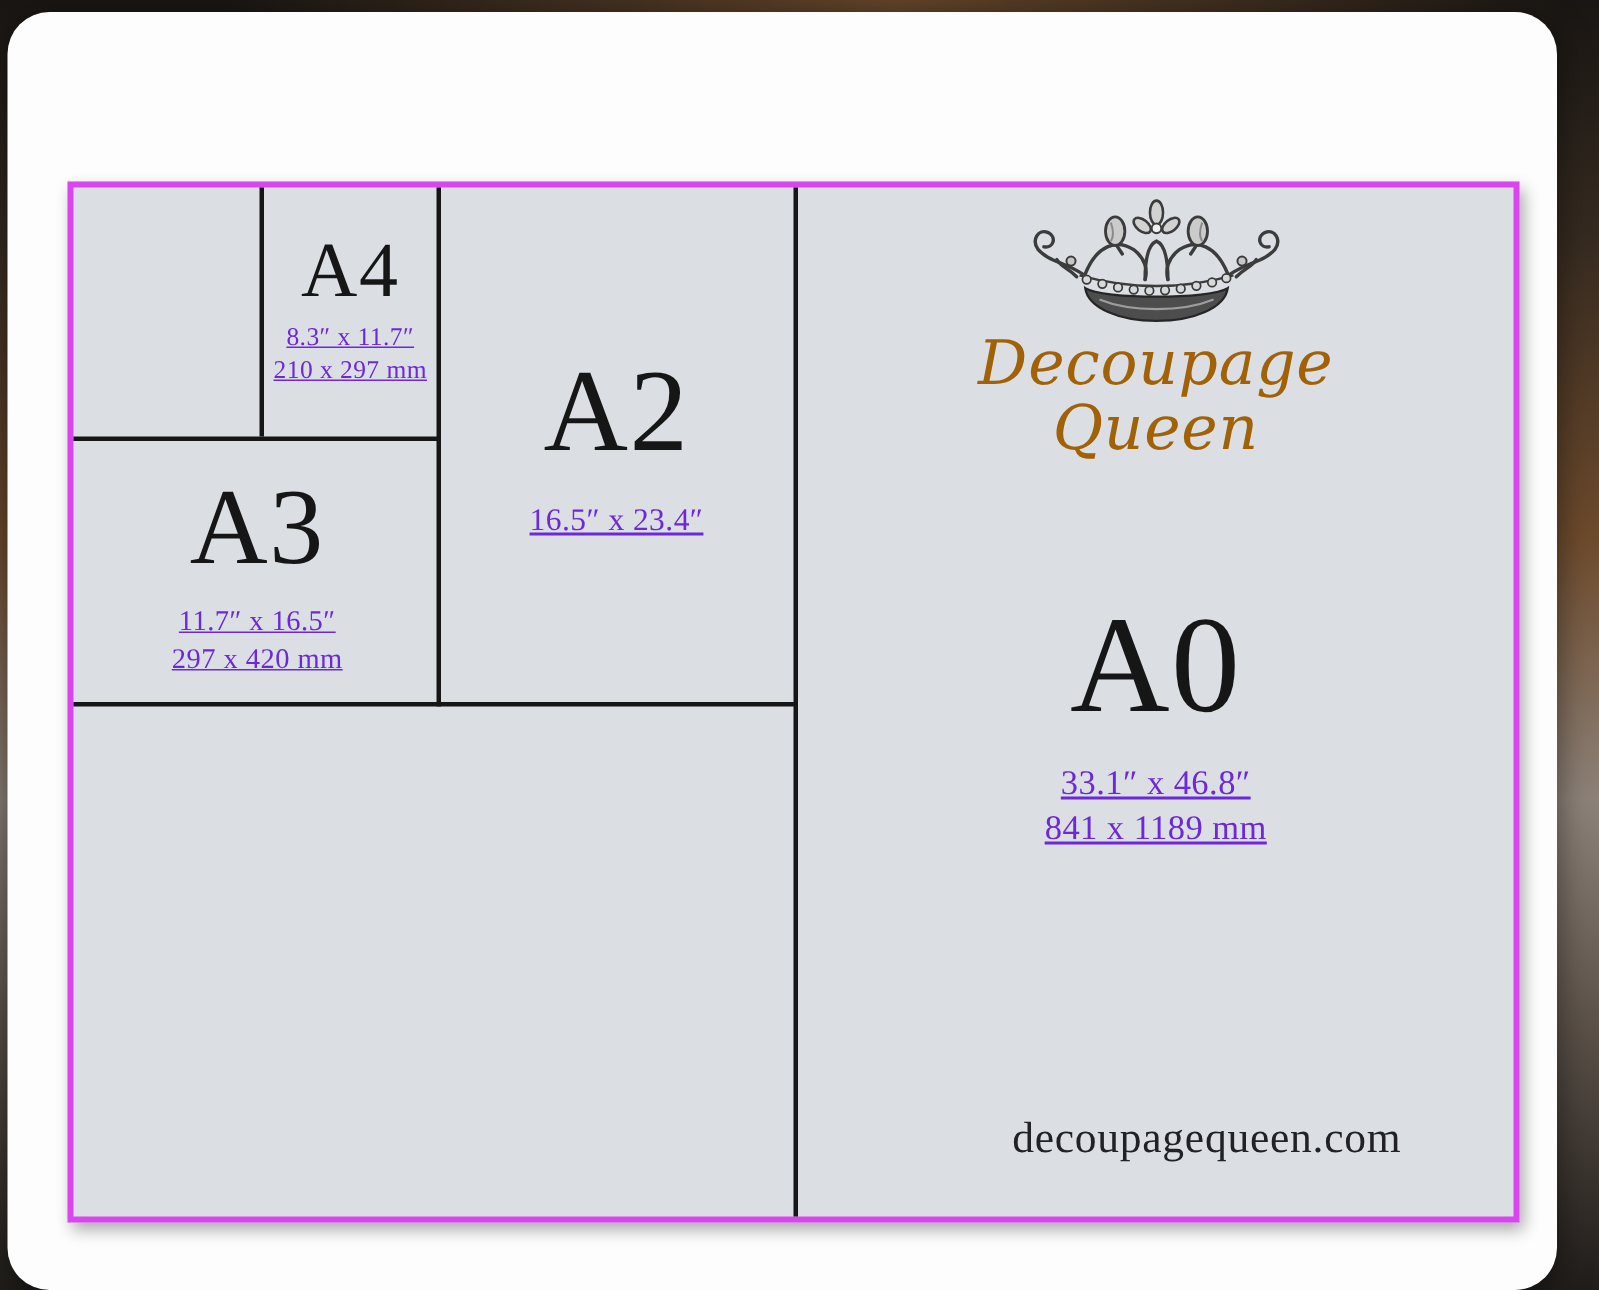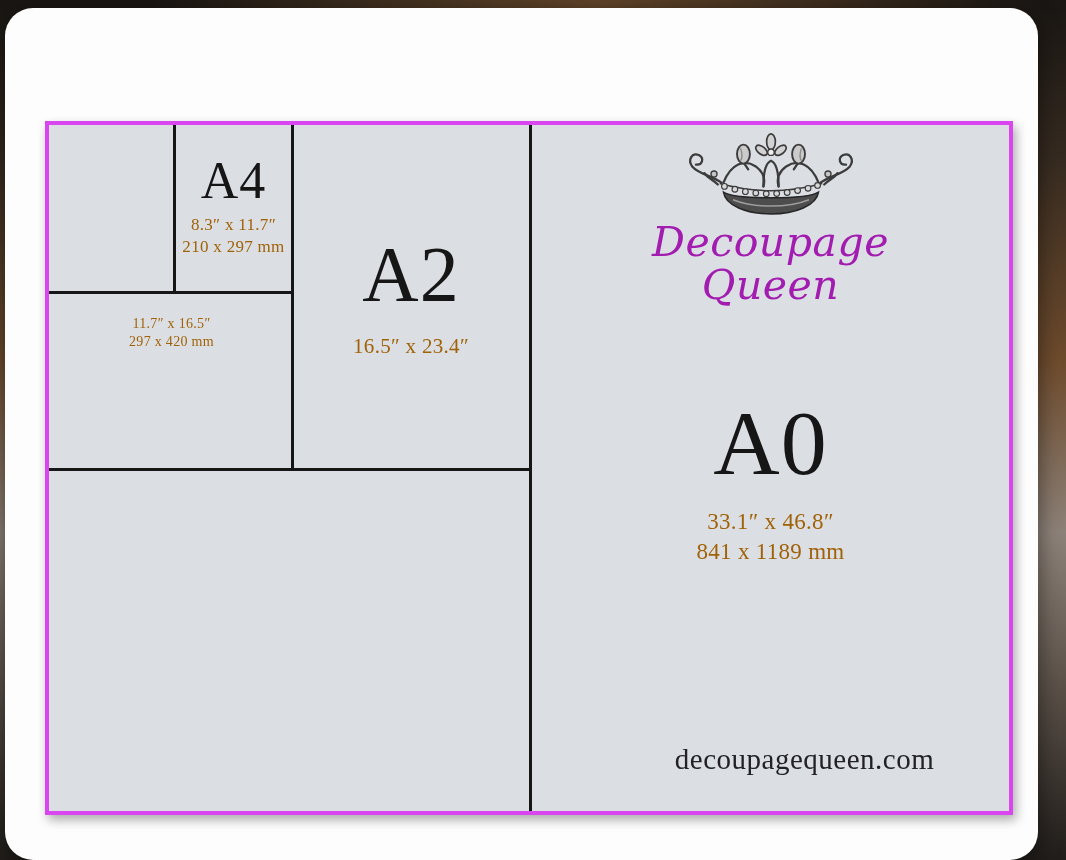--- a/index.html
+++ b/index.html
@@ -37,29 +37,29 @@
 
   .line { position: absolute; background: #161616; }
   .v-empty-a4 { left: 124px; top: 0;     width: 3px;  height: 166px; }
   .v-a4-a2   { left: 242px; top: 0;     width: 3px;  height: 346px; }
   .h-a4-a3   { left: 0;     top: 166px; width: 245px; height: 3px; }
   .h-a1-top  { left: 0;     top: 343px; width: 483px; height: 3px; }
   .v-left-a0 { left: 480px; top: 0;     width: 3px;  height: 686px; }
 
   .size-block { position: absolute; text-align: center; color: #161616; }
   .size-letter { line-height: 1; font-weight: 400; letter-spacing: 1px; }
-  .size-dims { color: #a16207; line-height: 1.3; letter-spacing: 0.3px; }
+  .size-dims { color: #6d28d9; line-height: 1.3; letter-spacing: 0.3px; text-decoration: underline; }
 
   .blk-a4 { left: 124px; top: 30px;  width: 121px; }
   .blk-a4 .size-letter { font-size: 52px; }
   .blk-a4 .size-dims   { font-size: 17px; margin-top: 7px; }
 
   .blk-a3 { left: 0;     top: 190px; width: 245px; }
   .blk-a3 .size-letter { font-size: 72px; }
-  .blk-a3 .size-dims   { font-size: 14px; }
+  .blk-a3 .size-dims   { font-size: 19px; margin-top: 16px; }
 
   .blk-a2 { left: 243px; top: 74px;  width: 238px; margin-top: 36px; }
   .blk-a2 .size-letter { font-size: 78px; }
   .blk-a2 .size-dims   { font-size: 21px; margin-top: 20px; }
 
   .blk-a1 { left: 0;     top: 415px; width: 481px; }
   .blk-a1 .size-letter { font-size: 84px; }
   .blk-a1 .size-dims   { font-size: 22px; margin-top: 20px; }
 
   .blk-a0 { left: 483px; top: 272px; width: 477px; }
@@ -73,21 +73,21 @@
   }
 
   .brand {
     position: absolute;
     left: 483px; top: 96px; width: 477px;
     text-align: center;
     font-family: "DejaVu Serif", serif;
     font-style: italic;
     font-size: 41px;
     line-height: 1.04;
-    color: #a21caf;
+    color: #a16207;
     letter-spacing: 0.5px;
   }
 
   .website {
     position: absolute;
     left: 483px; top: 618px; width: 545px;
     text-align: center;
     font-size: 29px;
     color: #222226;
     letter-spacing: 0.5px;
@@ -110,20 +110,21 @@
 
         <div class="size-block blk-a4">
           <div class="size-letter">A4</div>
           <div class="size-dims">
             <div>8.3″ x 11.7″</div>
             <div>210 x 297 mm</div>
           </div>
         </div>
 
         <div class="size-block blk-a3">
+          <div class="size-letter">A3</div>
           <div class="size-dims">
             <div>11.7″ x 16.5″</div>
             <div>297 x 420 mm</div>
           </div>
         </div>
 
         <div class="size-block blk-a2">
           <div class="size-letter">A2</div>
           <div class="size-dims">
             <div>16.5″ x 23.4″</div>

